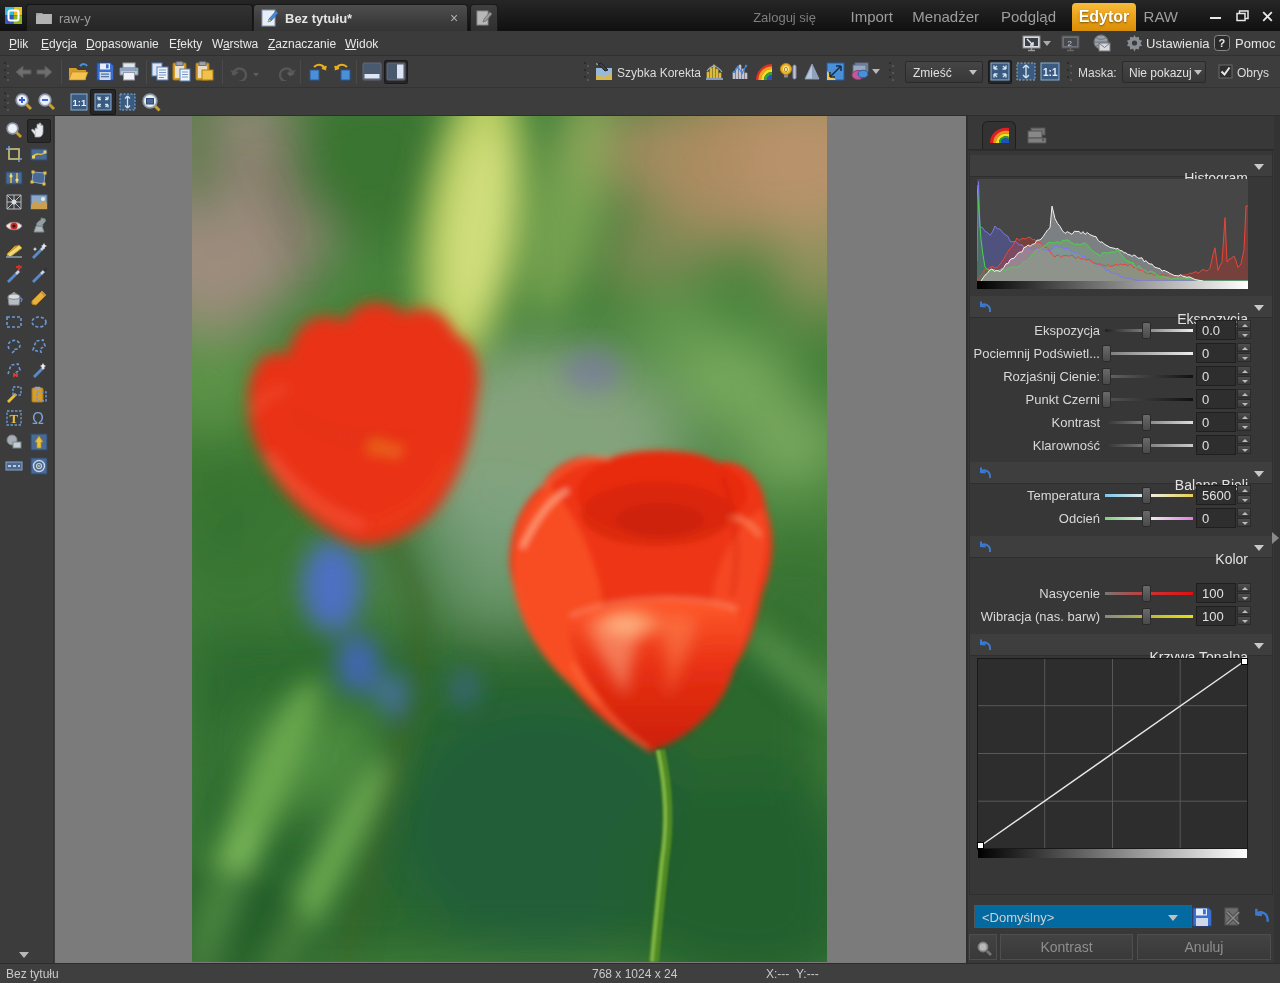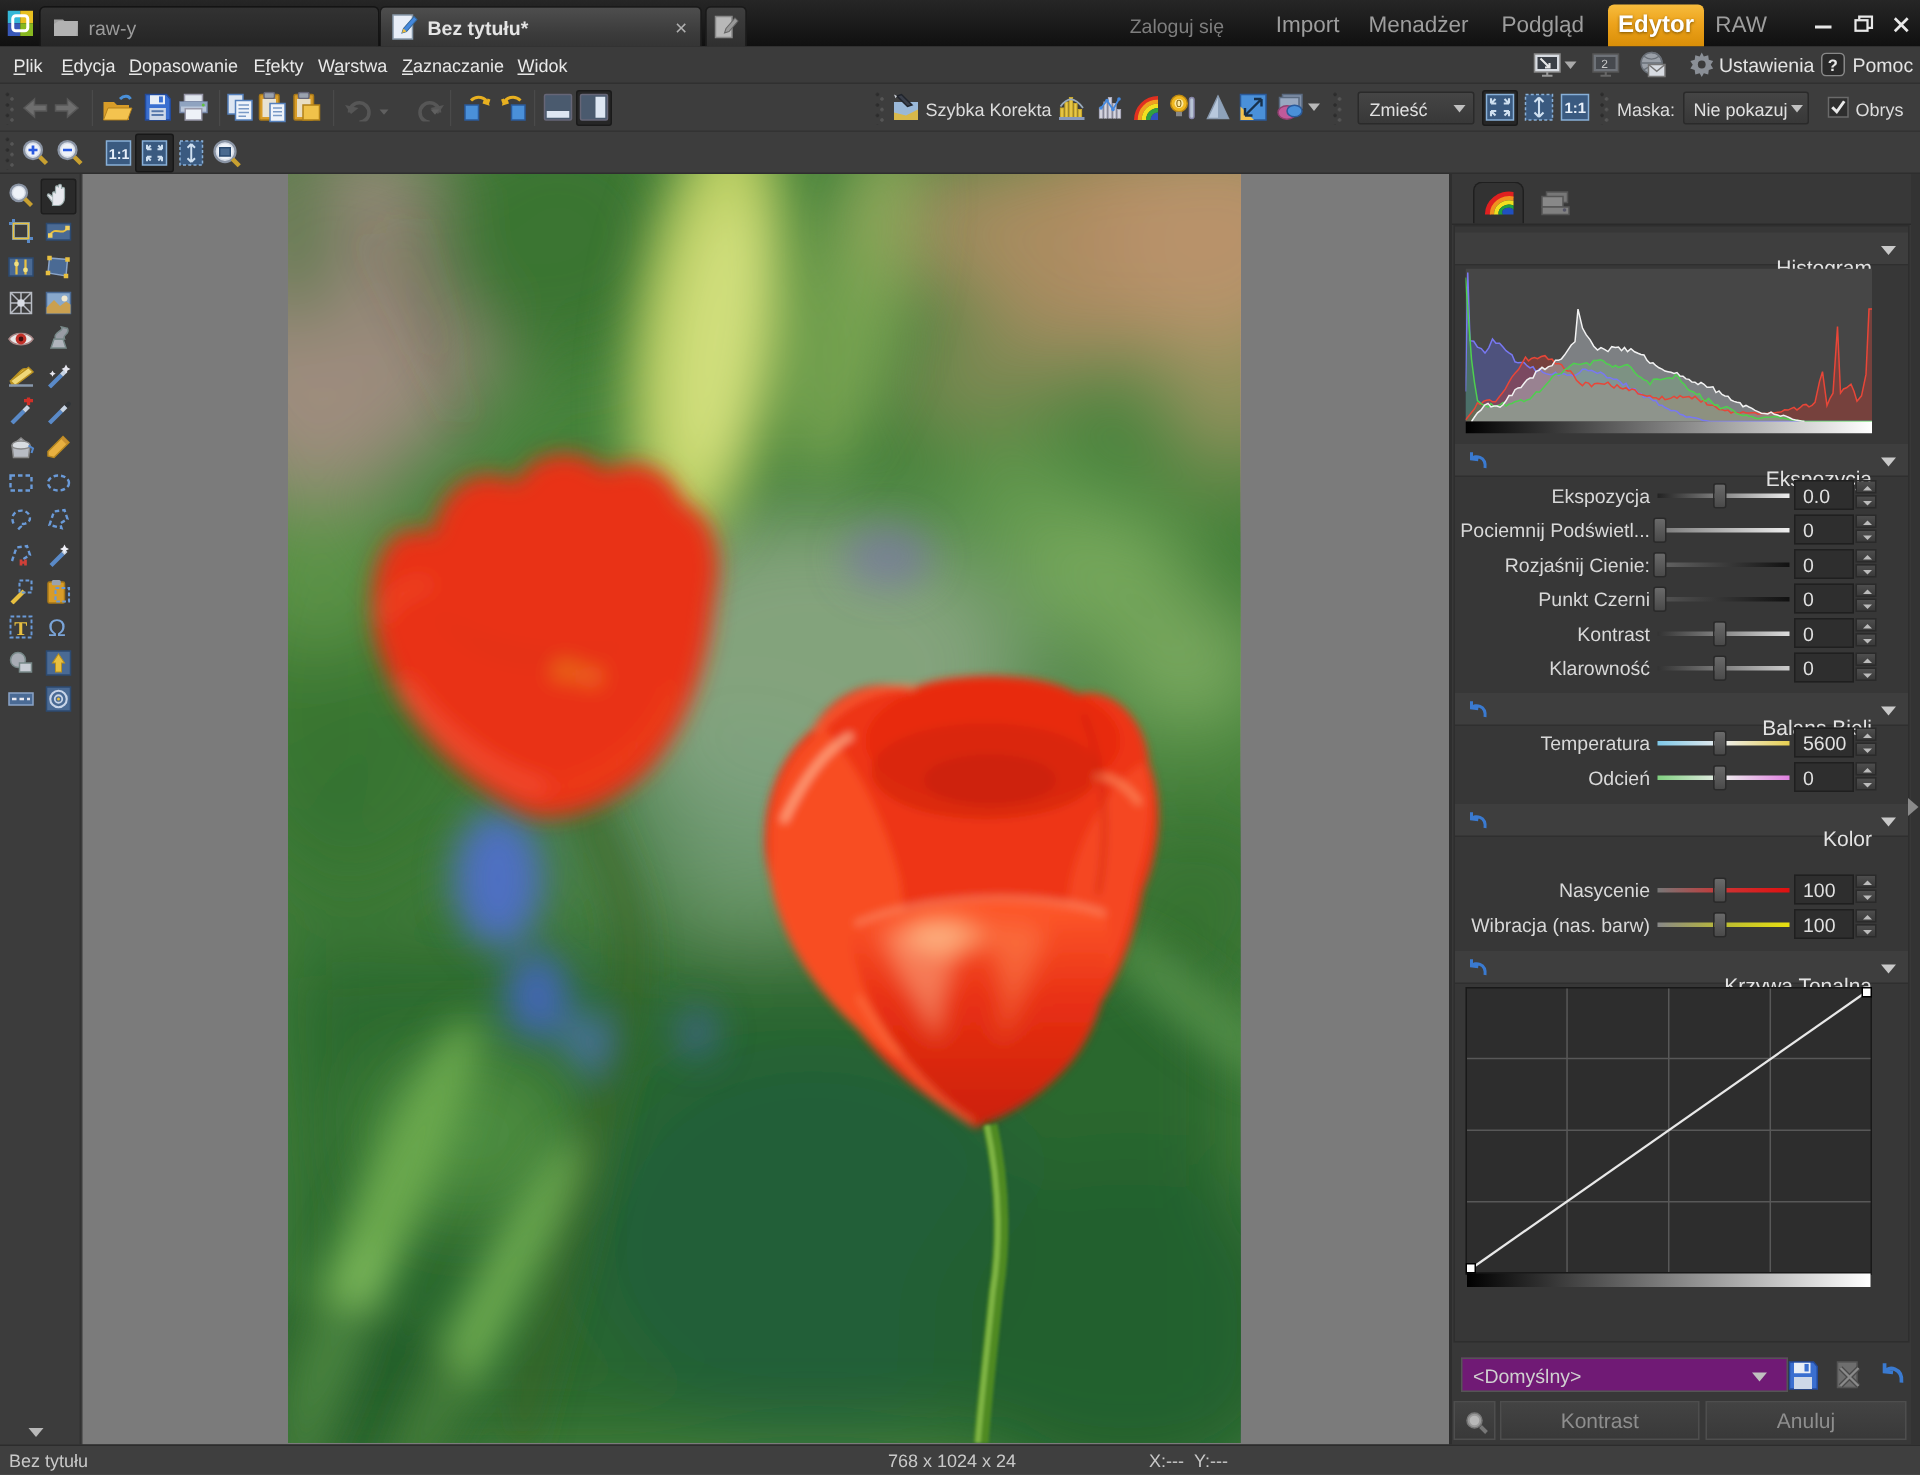--- a/index.html
+++ b/index.html
@@ -875,21 +875,21 @@
     <rect x="264.5" y="0.5" width="6" height="6" fill="#fff" stroke="#000"></rect>
     <rect x="1" y="191" width="269" height="9" fill="url(#bwg2)"></rect>
     <defs>
           <linearGradient id="bwg2" x1="0" y1="0" x2="1" y2="0">
       <stop offset="0" stop-color="#000"></stop>
             <stop offset="1" stop-color="#fff"></stop>
     </linearGradient>
         </defs>
   </svg>
 
-  <div class="abs" style="left:8px;top:789px;width:218px;height:23px;background:#701a75;border:1px solid #555">
+  <div class="abs" style="left:8px;top:789px;width:218px;height:23px;background:#0369a1;border:1px solid #555">
     <span class="abs" style="left:7px;top:4px;font-size:13px;color:#d0d0d0">&lt;Domyślny&gt;</span>
     <span class="abs" style="left:193px;top:9px;width:0;height:0;border-left:5px solid transparent;border-right:5px solid transparent;border-top:6px solid #c0c0c0"></span>
   </div>
   <svg class="abs" style="left:226px;top:791px" width="20" height="20" viewBox="0 0 20 20">
     <path d="M1 1 h16 l2.5 3 v15 h-18.5 z" fill="#3a6fd0" stroke="#234a9a"></path>
     <rect x="4" y="1.5" width="11" height="7" fill="#e8eef6"></rect>
     <rect x="11" y="2.3" width="2.8" height="5" fill="#3a6fd0"></rect>
     <rect x="4" y="11" width="12" height="8" fill="#cdd8e8"></rect>
   </svg>
   <svg class="abs" style="left:257px;top:791px" width="20" height="20" viewBox="0 0 20 20">

